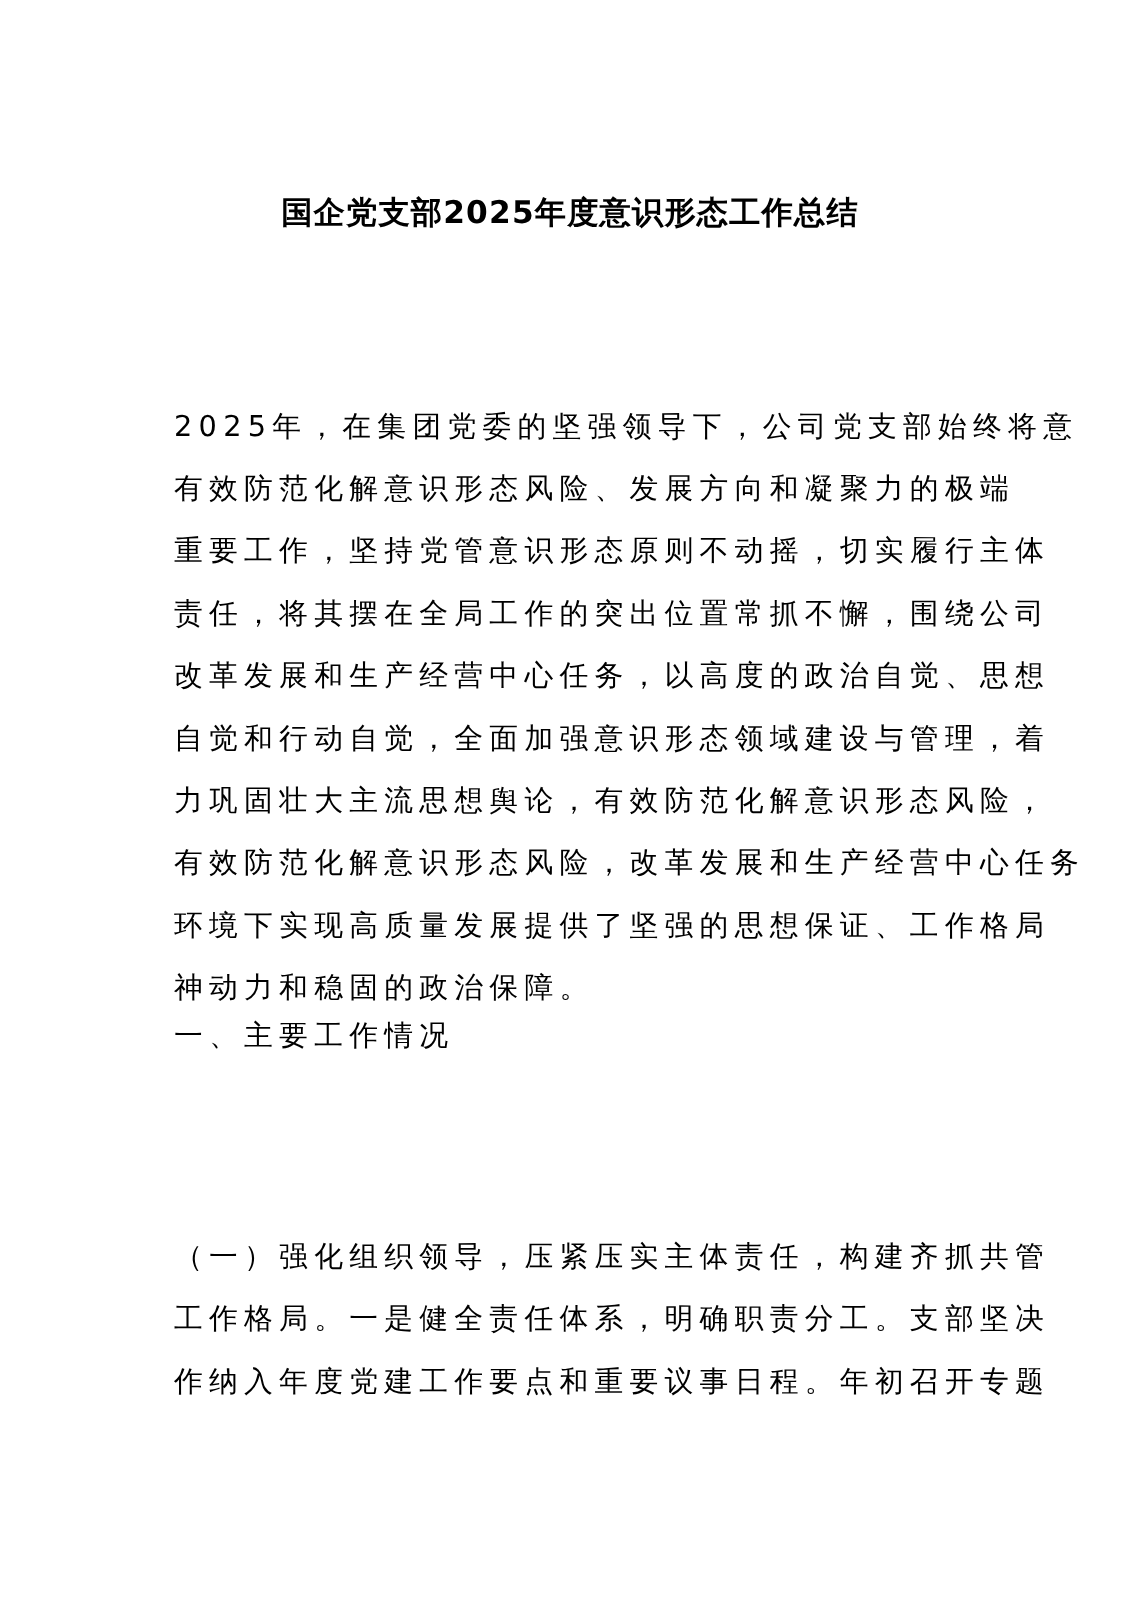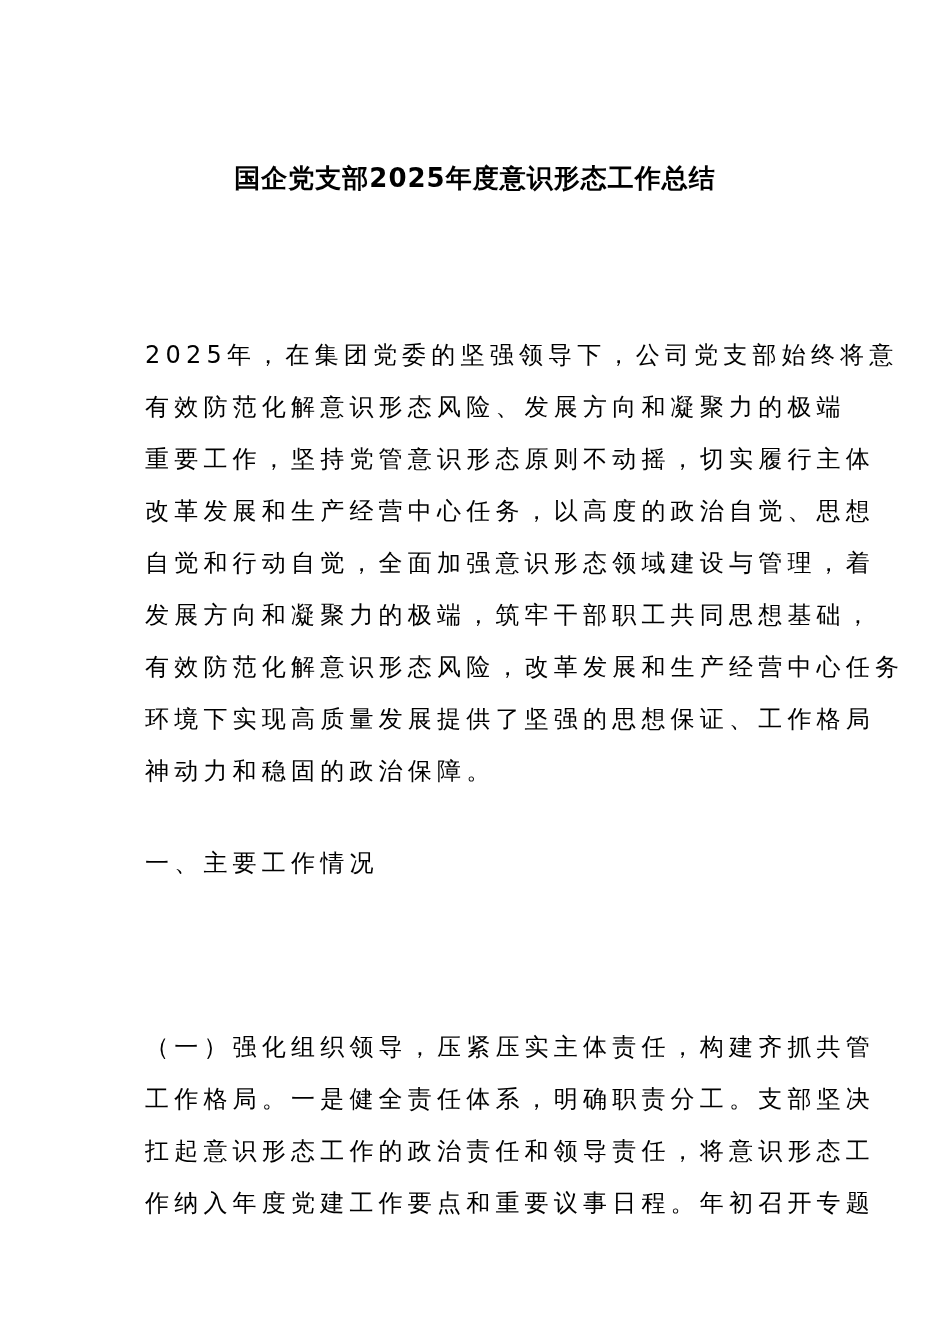--- a/index.html
+++ b/index.html
@@ -59,32 +59,32 @@
 <body>
 
 <div class="page">
 
   <div class="title">国企党支部2025年度意识形态工作总结</div>
 
   <div class="body-block p1">
     <span class="line">2025年，在集团党委的坚强领导下，公司党支部始终将意</span>
     <span class="line">有效防范化解意识形态风险、发展方向和凝聚力的极端</span>
     <span class="line">重要工作，坚持党管意识形态原则不动摇，切实履行主体</span>
+    <span class="line">责任，将其摆在全局工作的突出位置常抓不懈，围绕公司</span>
     <span class="line">改革发展和生产经营中心任务，以高度的政治自觉、思想</span>
     <span class="line">自觉和行动自觉，全面加强意识形态领域建设与管理，着</span>
-    <span class="line">发展方向和凝聚力的极端，筑牢干部职工共同思想基础，</span>
+    <span class="line">力巩固壮大主流思想舆论，有效防范化解意识形态风险，</span>
     <span class="line">有效防范化解意识形态风险，改革发展和生产经营中心任务</span>
     <span class="line">环境下实现高质量发展提供了坚强的思想保证、工作格局</span>
     <span class="line">神动力和稳固的政治保障。</span>
   </div>
 
   <div class="body-block h1">
     <span class="line">一、主要工作情况</span>
   </div>
 
   <div class="body-block p2">
     <span class="line">（一）强化组织领导，压紧压实主体责任，构建齐抓共管</span>
     <span class="line">工作格局。一是健全责任体系，明确职责分工。支部坚决</span>
-    <span class="line">扛起意识形态工作的政治责任和领导责任，将意识形态工</span>
     <span class="line">作纳入年度党建工作要点和重要议事日程。年初召开专题</span>
   </div>
 
 </div>
 
 </body></html>

